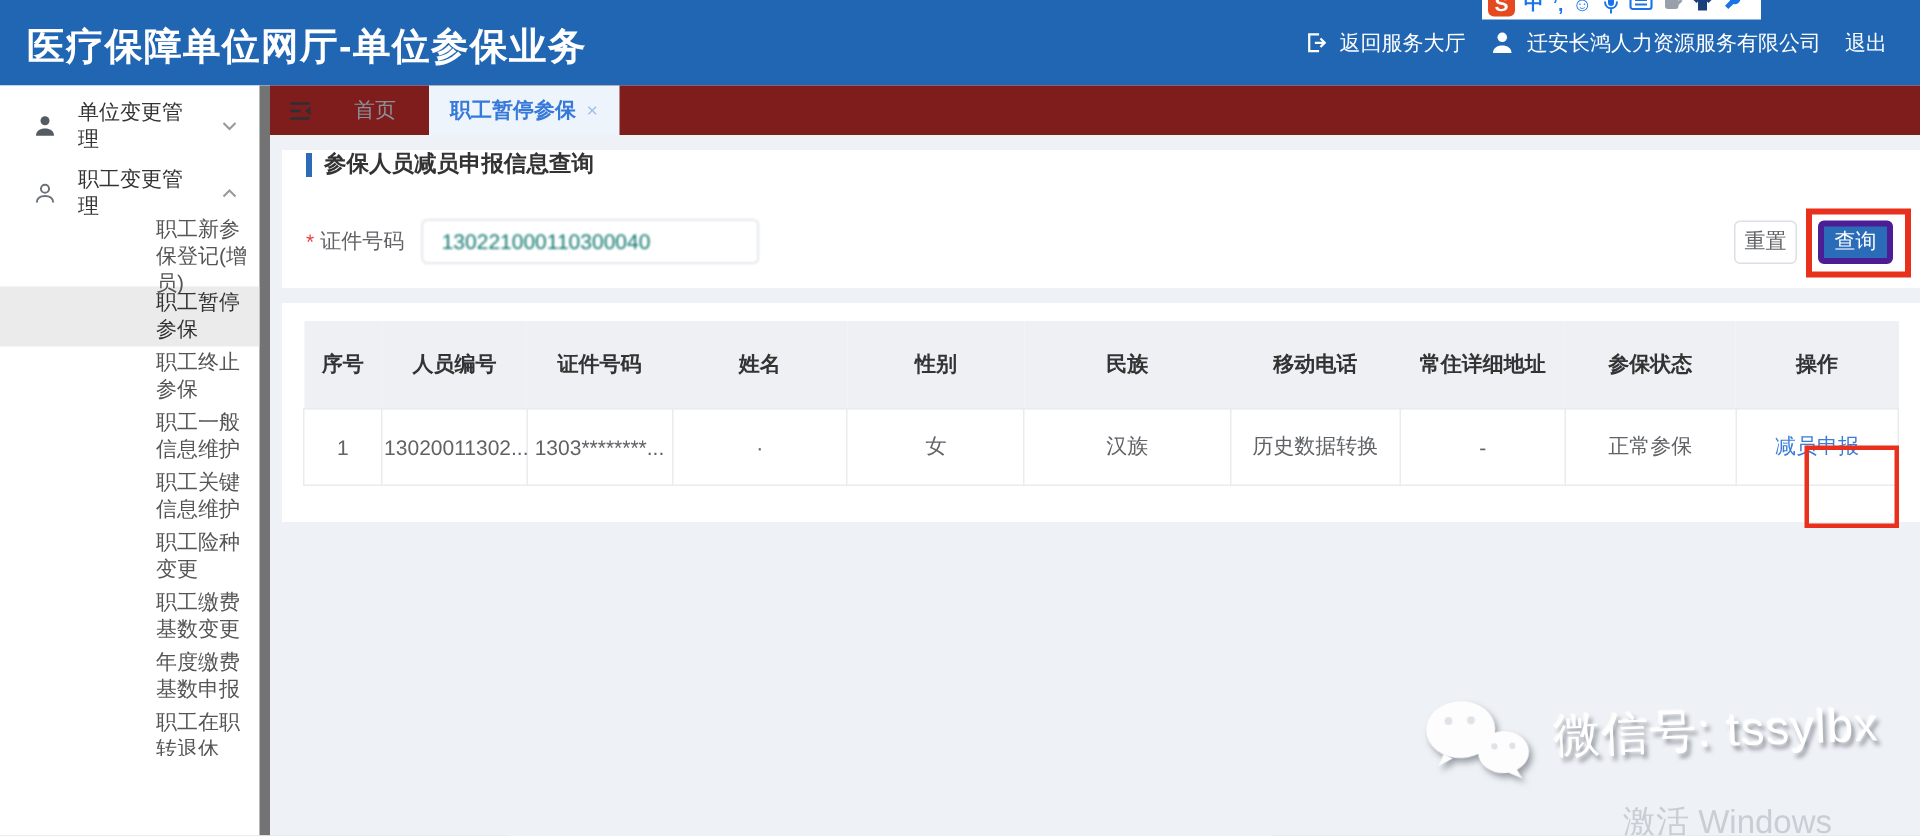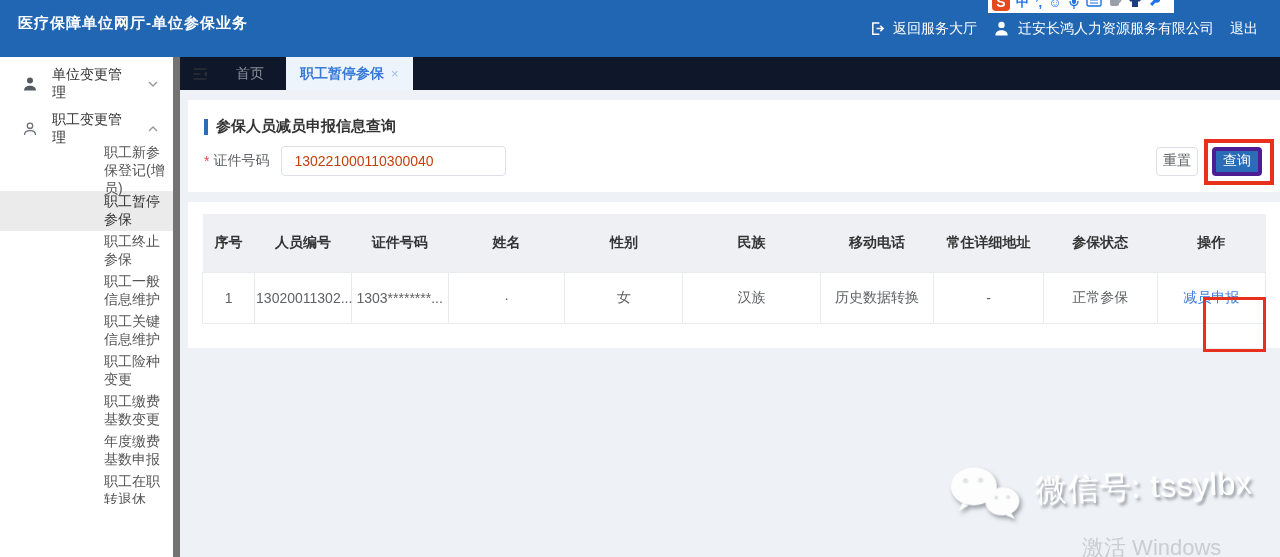--- a/index.html
+++ b/index.html
@@ -1,54 +1,54 @@
 <!DOCTYPE html>
 <html><head>
 <meta charset="utf-8">
 <style>
   html,body{margin:0;padding:0;background:#dfe3e8;}
   .app{position:relative;width:1280px;height:557px;overflow:hidden;background:#eef1f5;
        font-family:"Liberation Sans","DejaVu Sans",sans-serif;font-size:14px;color:#333;}
   
   .hdr{position:absolute;left:0;top:0;width:1280px;height:57px;background:#2166b3;}
-  .hdr-title{position:absolute;left:18px;top:14px;font-size:15px;font-weight:bold;color:#fff;letter-spacing:1px;}
+  .hdr-title{position:absolute;left:18px;top:14px;font-size:25px;font-weight:bold;color:#fff;letter-spacing:1px;}
   .hdr-right{position:absolute;right:22px;top:0;height:57px;display:flex;align-items:center;gap:16px;color:#fff;}
   .hdr-item{display:flex;align-items:center;gap:8px;cursor:pointer;white-space:nowrap;}
   
   .ime{position:absolute;left:988px;top:0;width:186px;height:13px;background:#fff;overflow:hidden;
        display:flex;align-items:flex-start;gap:6px;padding:0 4px;box-sizing:border-box;z-index:30;}
   .ime>*{margin-top:-9px;height:22px;display:flex;align-items:center;}
   .ime .sg{background:#e5491f;color:#fff;font-weight:bold;border-radius:4px;width:18px;height:18px;
            justify-content:center;font-size:14px;margin-top:-7px;}
   .ime .blue{color:#1a73e8;font-size:13px;font-weight:bold;}
   
   .side{position:absolute;left:0;top:57px;width:180px;height:500px;background:#fff;border-right:7px solid #737373;box-sizing:border-box;}
   .menu{height:443px;overflow:hidden;padding-top:4px;}
   .mi{height:45px;display:flex;align-items:center;padding:0 14px 0 22px;gap:14px;color:#333;cursor:pointer;}
   .mi .lbl{flex:1;}
   .sub{height:40px;display:flex;align-items:center;padding-left:104px;color:#555;cursor:pointer;}
   .sub.active{background:#ebebeb;color:#333;}
   
-  .tabbar{position:absolute;left:180px;top:57px;width:1100px;height:33px;background:#0f172a;display:flex;align-items:center;}
+  .tabbar{position:absolute;left:180px;top:57px;width:1100px;height:33px;background:#7f1d1d;display:flex;align-items:center;}
   .fold{margin-left:12px;cursor:pointer;display:flex;}
   .tab-home{margin-left:28px;color:#8a9199;cursor:pointer;}
   .tab-active{margin-left:22px;height:33px;display:flex;align-items:center;gap:7px;background:#eef4fc;
               padding:0 14px;color:#3679d9;font-weight:bold;cursor:pointer;}
   .tab-close{color:#9fc0ea;font-weight:normal;font-size:13px;cursor:pointer;}
   
   .card{position:absolute;left:188px;right:0;background:#fff;}
   .card.query{top:100px;height:92px;}
   .card.list{top:202px;height:146px;}
-  .sec-title{display:flex;align-items:center;gap:8px;padding:17px 16px 0;font-size:15px;font-weight:bold;color:#333;}
+  .sec-title{display:flex;align-items:center;gap:8px;padding:0 16px 0;font-size:15px;font-weight:bold;color:#333;}
   .sec-bar{width:4px;height:16px;background:#2e6bb7;}
   .form-row{position:absolute;left:16px;right:18px;top:46px;height:30px;display:flex;align-items:center;}
   .req{color:#e64545;margin-right:4px;}
   .f-label{color:#606266;}
   .f-input{margin-left:12px;width:225px;height:30px;box-sizing:border-box;border:1px solid #dcdfe6;border-radius:4px;
-           padding:0 12px;font-size:14px;color:#c2410c;font-family:inherit;filter:blur(.7px);}
+           padding:0 12px;font-size:14px;color:#0f766e;font-family:inherit;filter:blur(.7px);}
   .spacer{flex:1;}
   .btn{height:29px;box-sizing:border-box;border-radius:4px;font-size:14px;font-family:Liberation Sans, sans-serif;cursor:pointer;}
   .btn-reset{width:42px;background:#fff;border:1px solid #dcdfe6;color:#606266;margin-right:14px;}
   .btn-search{width:50px;background:#2b6cb8;border:4px solid #4c1d95;color:#fff;}
   
   table{width:calc(100% - 28px);margin:12px 14px 0;border-collapse:collapse;table-layout:fixed;}
   th{background:#eef0f4;height:56px;font-size:14px;color:#333;font-weight:bold;text-align:center;}
   td{height:48px;text-align:center;color:#606266;border:1px solid #e8ebf0;background:#fff;}
   td.link{color:#3a7cd8;cursor:pointer;}
   

